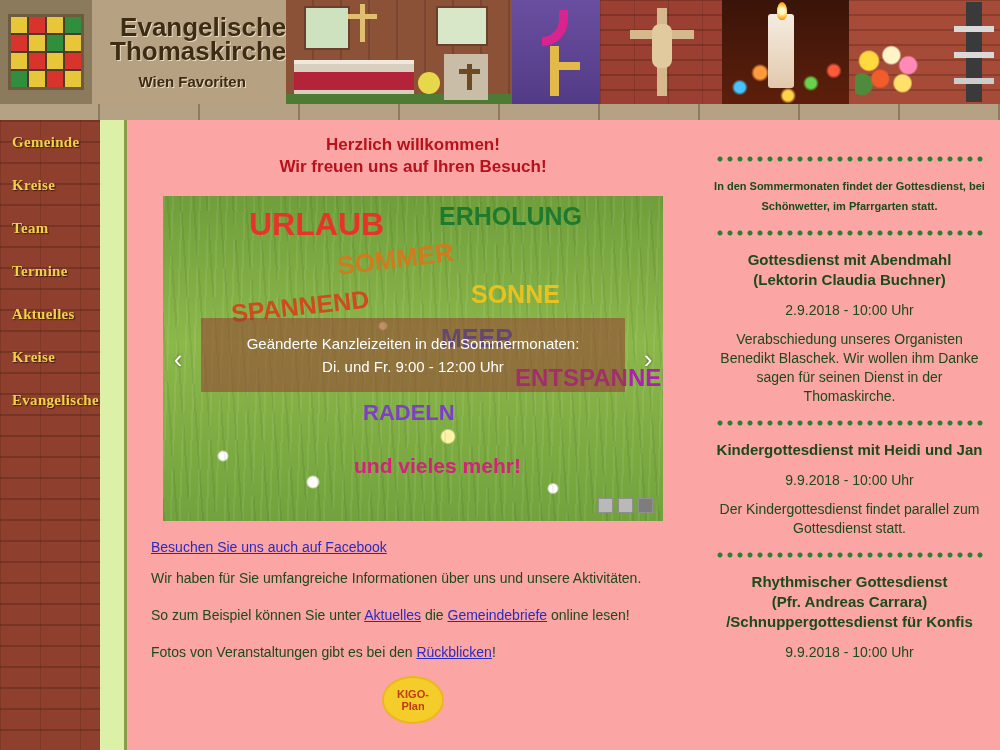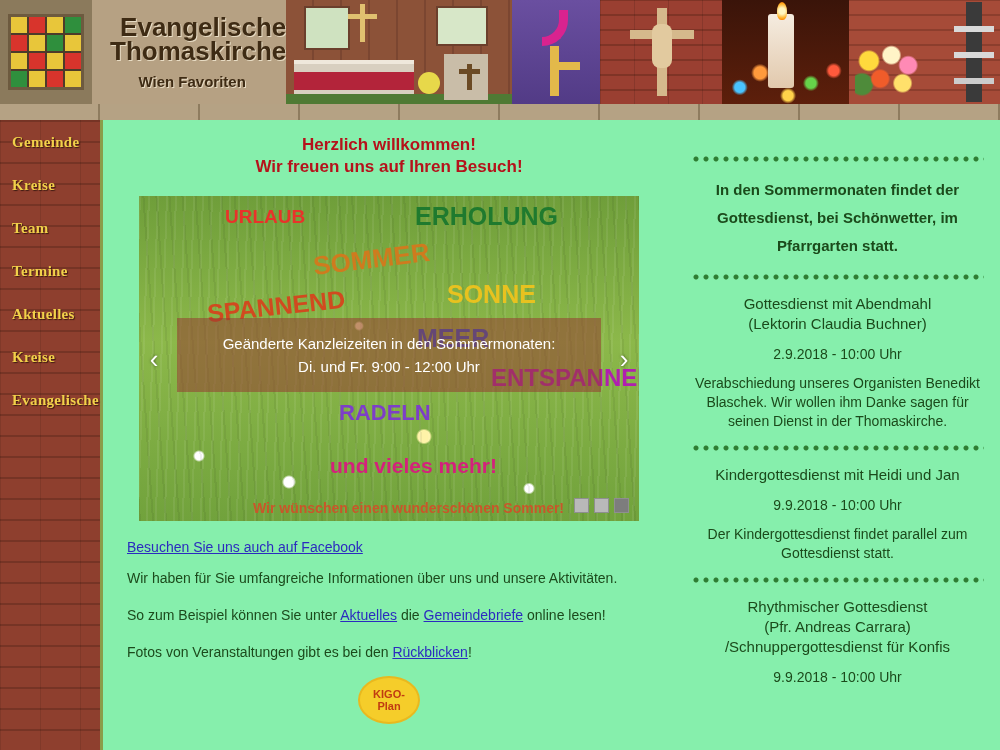--- a/index.html
+++ b/index.html
@@ -113,21 +113,21 @@
   .p-flowers .stand{position:absolute;right:18px;top:2px;width:16px;height:100px;background:#3a3a3a;}
   .p-flowers .plate{position:absolute;right:6px;top:26px;width:40px;height:6px;background:#d9d9d9;}
   .p-flowers .plate2{position:absolute;right:6px;top:52px;width:40px;height:6px;background:#d9d9d9;}
   .p-flowers .plate3{position:absolute;right:6px;top:78px;width:40px;height:6px;background:#cccccc;}
 
   
   #subbar { width:1000px; height:16px; background:#b5a284; display:flex; }
   #subbar .seg { height:16px; border-right:2px solid #8e7c5f; flex:1 1 auto; }
 
   
-  #page { display:flex; width:1000px; height:630px; }
+  #page { display:flex; width:1000px; height:630px;gap:24px; }
   #sidebar {
     width:100px; flex:0 0 100px;
     background: repeating-linear-gradient(0deg,#8e3f2e 0 19px,#763425 19px 21px);
     position:relative;
     padding-top: 8px;
   }
   #sidebar::after{content:"";position:absolute;inset:0;
     background:repeating-linear-gradient(90deg,rgba(0,0,0,.10) 0 1px,transparent 1px 40px);pointer-events:none;}
   .nav-item {
     display:block;
@@ -139,21 +139,21 @@
     letter-spacing:.3px;
     text-shadow: 1px 1px 1px #3d1a11;
     position:relative; z-index:2;
     margin-bottom:14px;
     font-family:"Liberation Serif", serif;
   }
 
   
   #main {
     flex:1 1 auto;
-    background:#86efac;
+    background:#fca5a5;
     display:flex;
     border-left:3px solid #8a9c4a;
   }
   #content {
     flex:0 0 572px;
     padding:14px 10px 0 10px;
     position:relative;
   }
   .welcome {
     text-align:center;
@@ -176,21 +176,21 @@
       radial-gradient(circle at 44% 40%, #f6f7b0 0 3px, transparent 5px),
       linear-gradient(180deg,#6f9e3a 0%,#8cb84a 45%,#71a23c 100%);
   }
   #slider .grass {
     position:absolute; inset:0;
     background:
       repeating-linear-gradient(92deg, rgba(255,255,255,.07) 0 2px, transparent 2px 9px),
       repeating-linear-gradient(86deg, rgba(0,0,0,.06) 0 2px, transparent 2px 13px);
   }
   .word { position:absolute; font-weight:bold; font-family:"Liberation Sans",sans-serif; }
-  .w-urlaub   { left:86px;  top:10px;  font-size:19px; color:#e8332a; }
+  .w-urlaub   { left:86px;  top:10px;  font-size:32px; color:#e8332a; }
   .w-erholung { left:276px; top:6px;   font-size:25px; color:#1f7a2e; }
   .w-sommer   { left:174px; top:48px;  font-size:26px; color:#cf7b1e; transform:rotate(-7deg); }
   .w-sonne    { left:308px; top:84px;  font-size:25px; color:#e8c21f; }
   .w-spannend { left:68px;  top:96px;  font-size:25px; color:#d14a1f; transform:rotate(-6deg); }
   .w-meer     { left:278px; top:128px; font-size:25px; color:#2b55c9; }
   .w-entspann { left:352px; top:168px; font-size:24px; color:#b01fb0; }
   .w-radeln   { left:200px; top:204px; font-size:22px; color:#7d3ec9; }
   .w-vieles   { left:191px; top:258px; font-size:21px; color:#d4217c; }
   .w-wunsch   { left:114px; top:304px; font-size:14px; color:#c9562a; }
   .slide-caption {
@@ -242,24 +242,24 @@
     color:#1b4a1b;
     text-align:center;
   }
   .divider {
     height:6px;
     margin:14px 2px;
     background-image: radial-gradient(circle, #2e7d32 0 2px, transparent 3px);
     background-size: 10px 6px;
     background-repeat: repeat-x;
   }
-  .ev-title { font-size:15px; font-weight:normal; line-height:20px; }
+  .ev-title { font-size:15px; font-weight:bold; line-height:20px; }
   .ev-time  { font-size:14px; margin-top:12px; }
   .ev-desc  { font-size:14px; line-height:19px; margin-top:12px; }
-  .note { font-size:15px; font-weight:bold; line-height:28px; }
+  .note { font-size:11px; font-weight:bold; line-height:20px; }
 </style>
 </head>
 <body>
 
 <div id="header">
 
   <div class="hdr-logo">
     <div class="window-frame">
       <div class="cell" style="left:0;top:0;background:#e8c63a"></div>
       <div class="cell" style="left:18px;top:0;background:#d8342c"></div>
@@ -367,21 +367,20 @@
 
         <div class="word w-urlaub">URLAUB</div>
         <div class="word w-erholung">ERHOLUNG</div>
         <div class="word w-sommer">SOMMER</div>
         <div class="word w-sonne">SONNE</div>
         <div class="word w-spannend">SPANNEND</div>
         <div class="word w-meer">MEER</div>
         <div class="word w-entspann">ENTSPANNEN</div>
         <div class="word w-radeln">RADELN</div>
         <div class="word w-vieles">und vieles mehr!</div>
-        <div class="word w-wunsch">Wir wünschen einen wunderschönen Sommer!</div>
 
         <div class="slide-caption">
           <div>Geänderte Kanzleizeiten in den Sommermonaten:</div>
           <div>Di. und Fr. 9:00 - 12:00 Uhr</div>
         </div>
 
         <div class="arrow left">‹</div>
         <div class="arrow right">›</div>
 
         <div class="dots">

